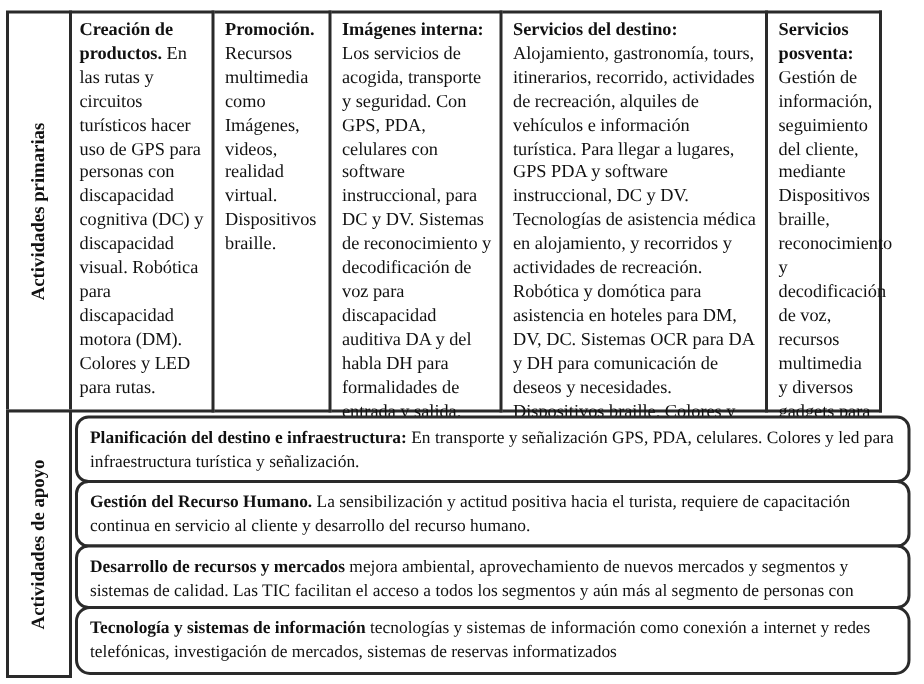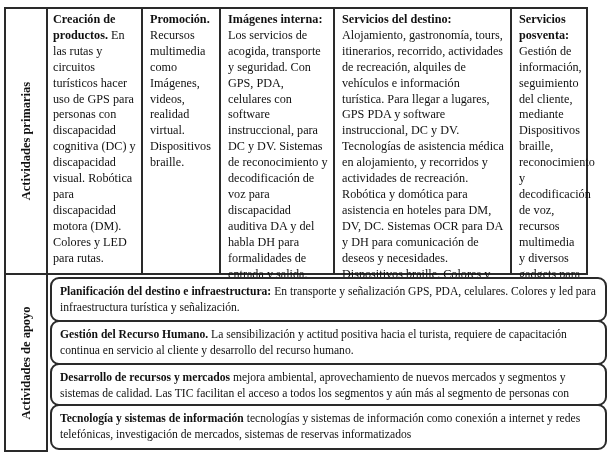--- a/index.html
+++ b/index.html
@@ -50,16 +50,16 @@
 
   <div class="box" style="top:270px; height:45px; left:46px; width:557px;">
     <span class="hd">Planificación del destino e infraestructura:</span><span> En transporte y señalización GPS, PDA, celulares. Colores y led para infraestructura turística y señalización.</span>
   </div>
   <div class="box" style="top:313px; height:45px; left:46px; width:557px;">
     <span class="hd">Gestión del Recurso Humano.</span><span> La sensibilización y actitud positiva hacia el turista, requiere de capacitación continua en servicio al cliente y desarrollo del recurso humano.</span>
   </div>
   <div class="box" style="top:356px; height:43px; left:46px; width:557px; overflow:hidden;">
     <span class="hd">Desarrollo de recursos y mercados</span><span> mejora ambiental, aprovechamiento de nuevos mercados y segmentos y sistemas de calidad. Las TIC facilitan el acceso a todos los segmentos y aún más al segmento de personas con algún tipo de</span>
   </div>
-  <div class="box" style="top:397px; height:46px; left:46px; width:557px;">
+  <div class="box" style="top:397px; height:46px; left:46px; width:557px;border-radius:10px;">
     <span class="hd">Tecnología y sistemas de información</span><span> tecnologías y sistemas de información como conexión a internet y redes telefónicas, investigación de mercados, sistemas de reservas informatizados</span>
   </div>
 </div>
 
 </body></html>

